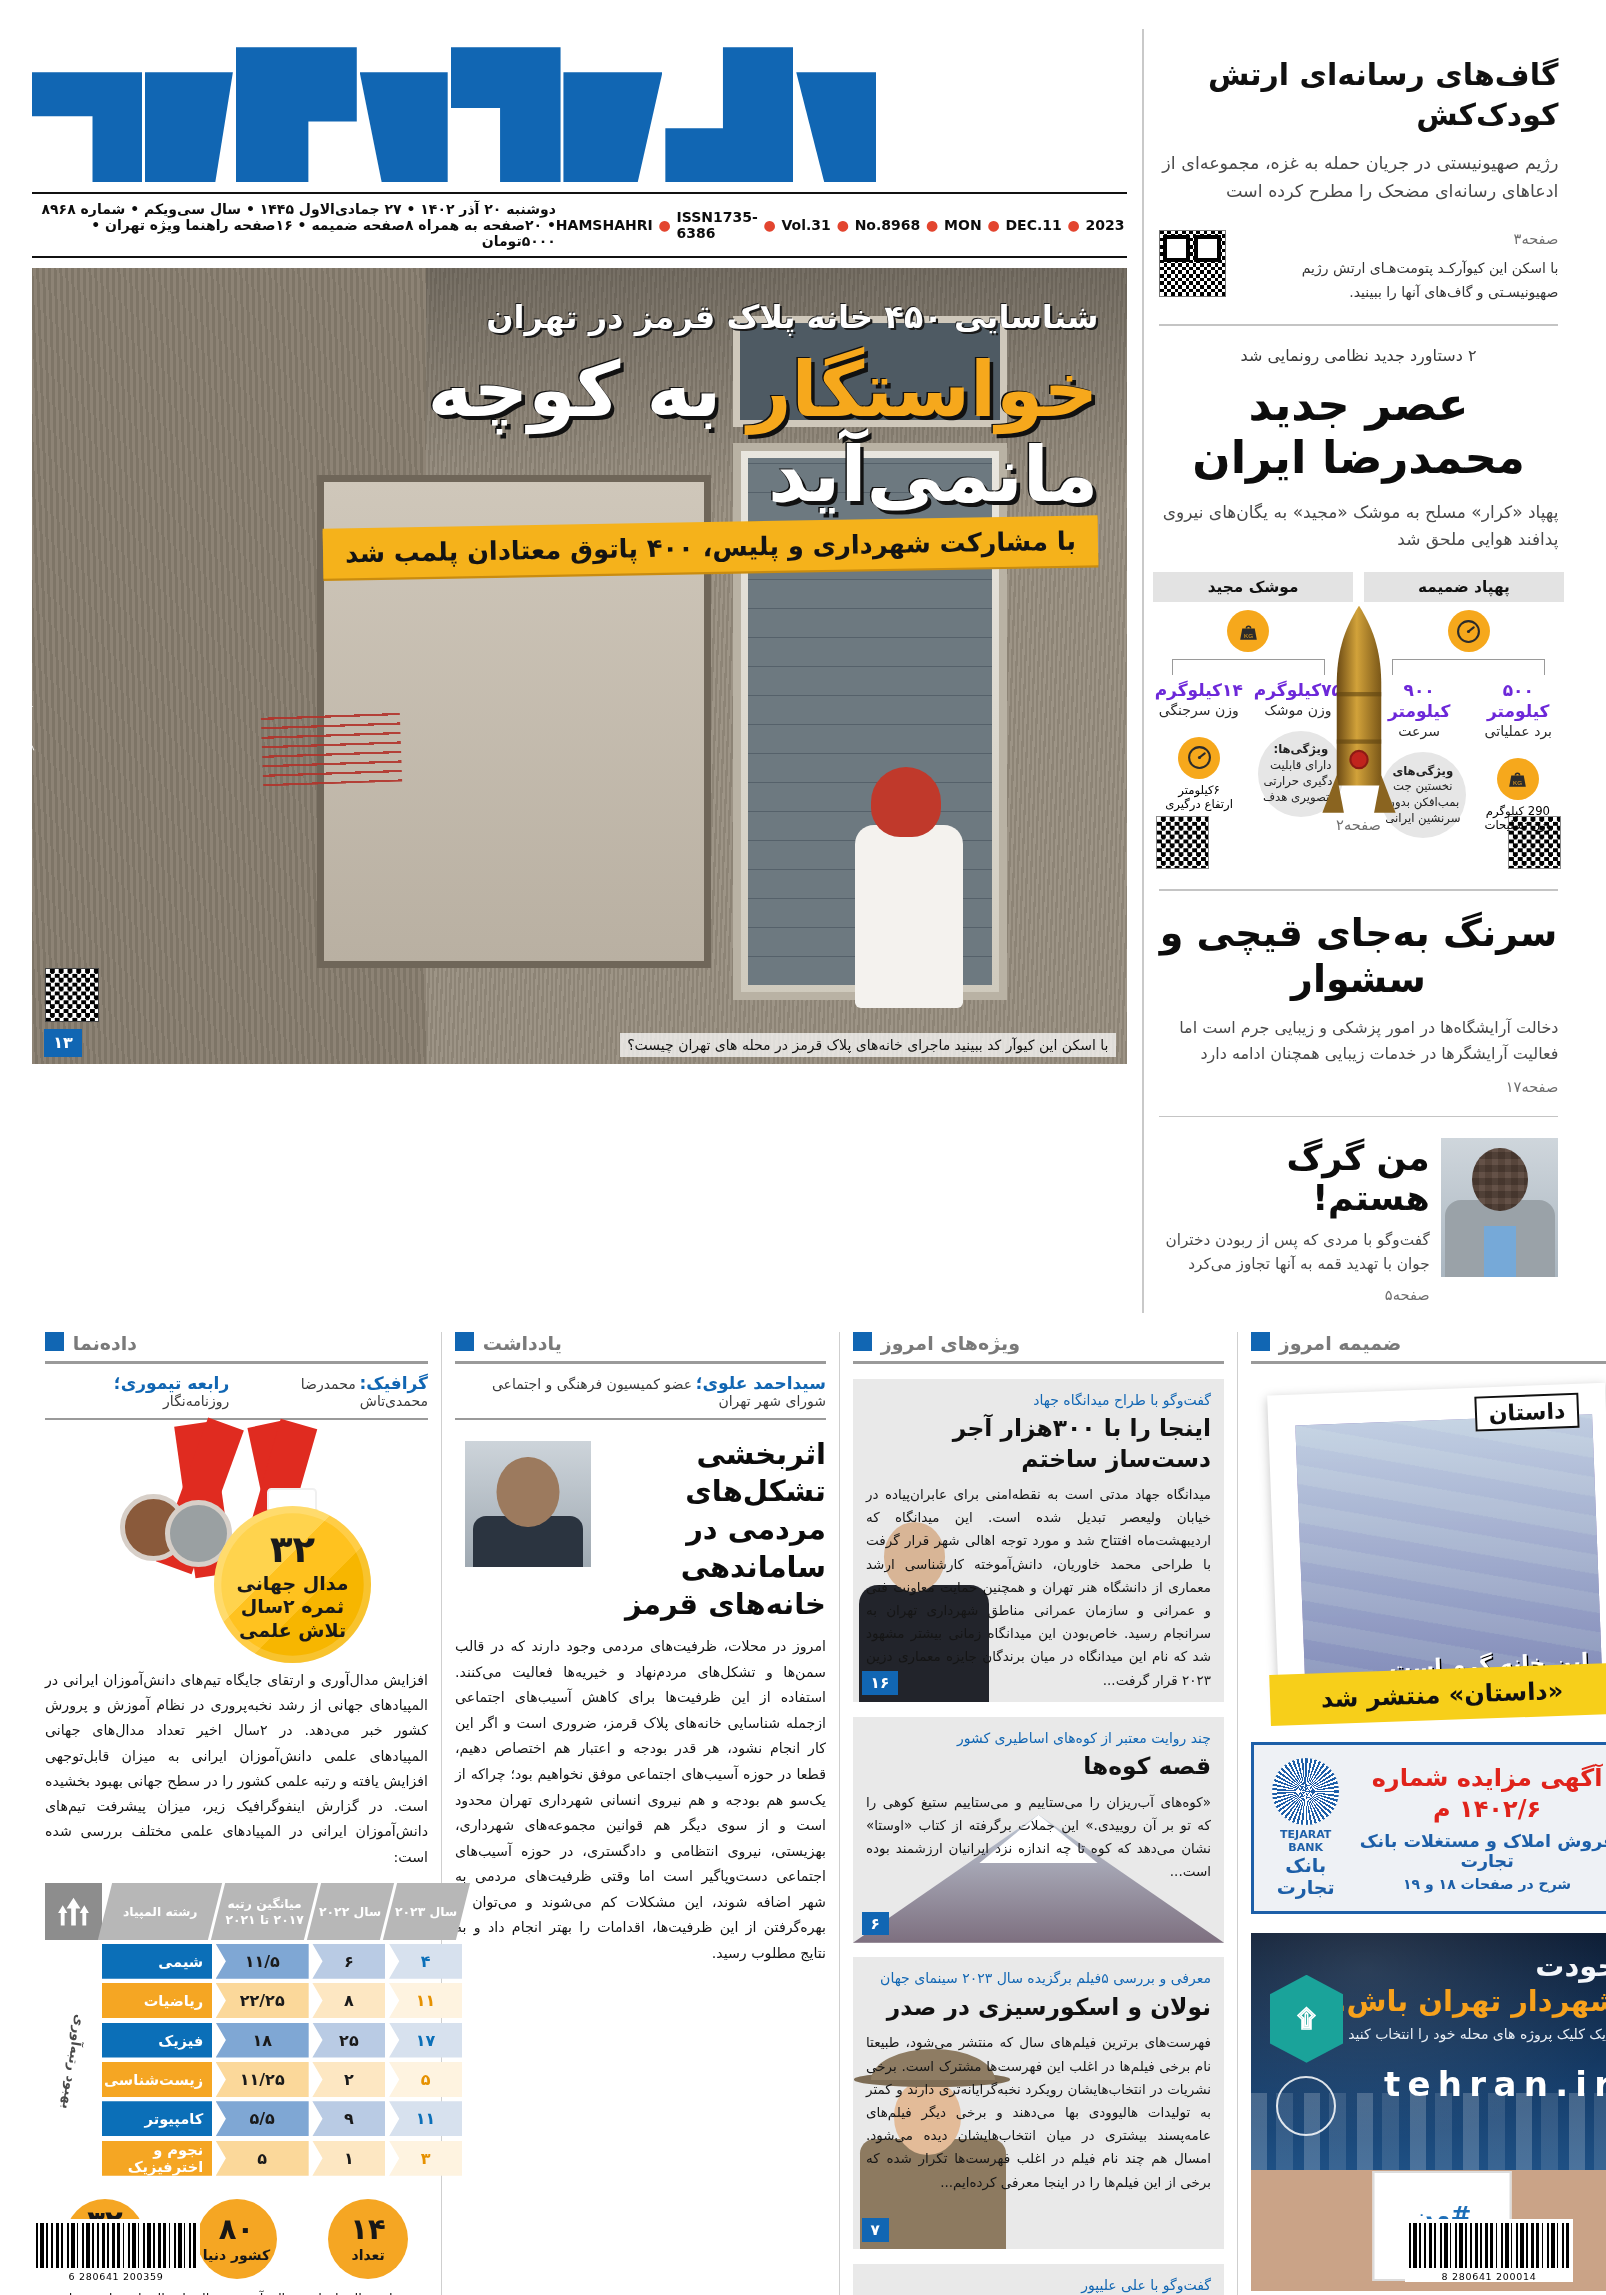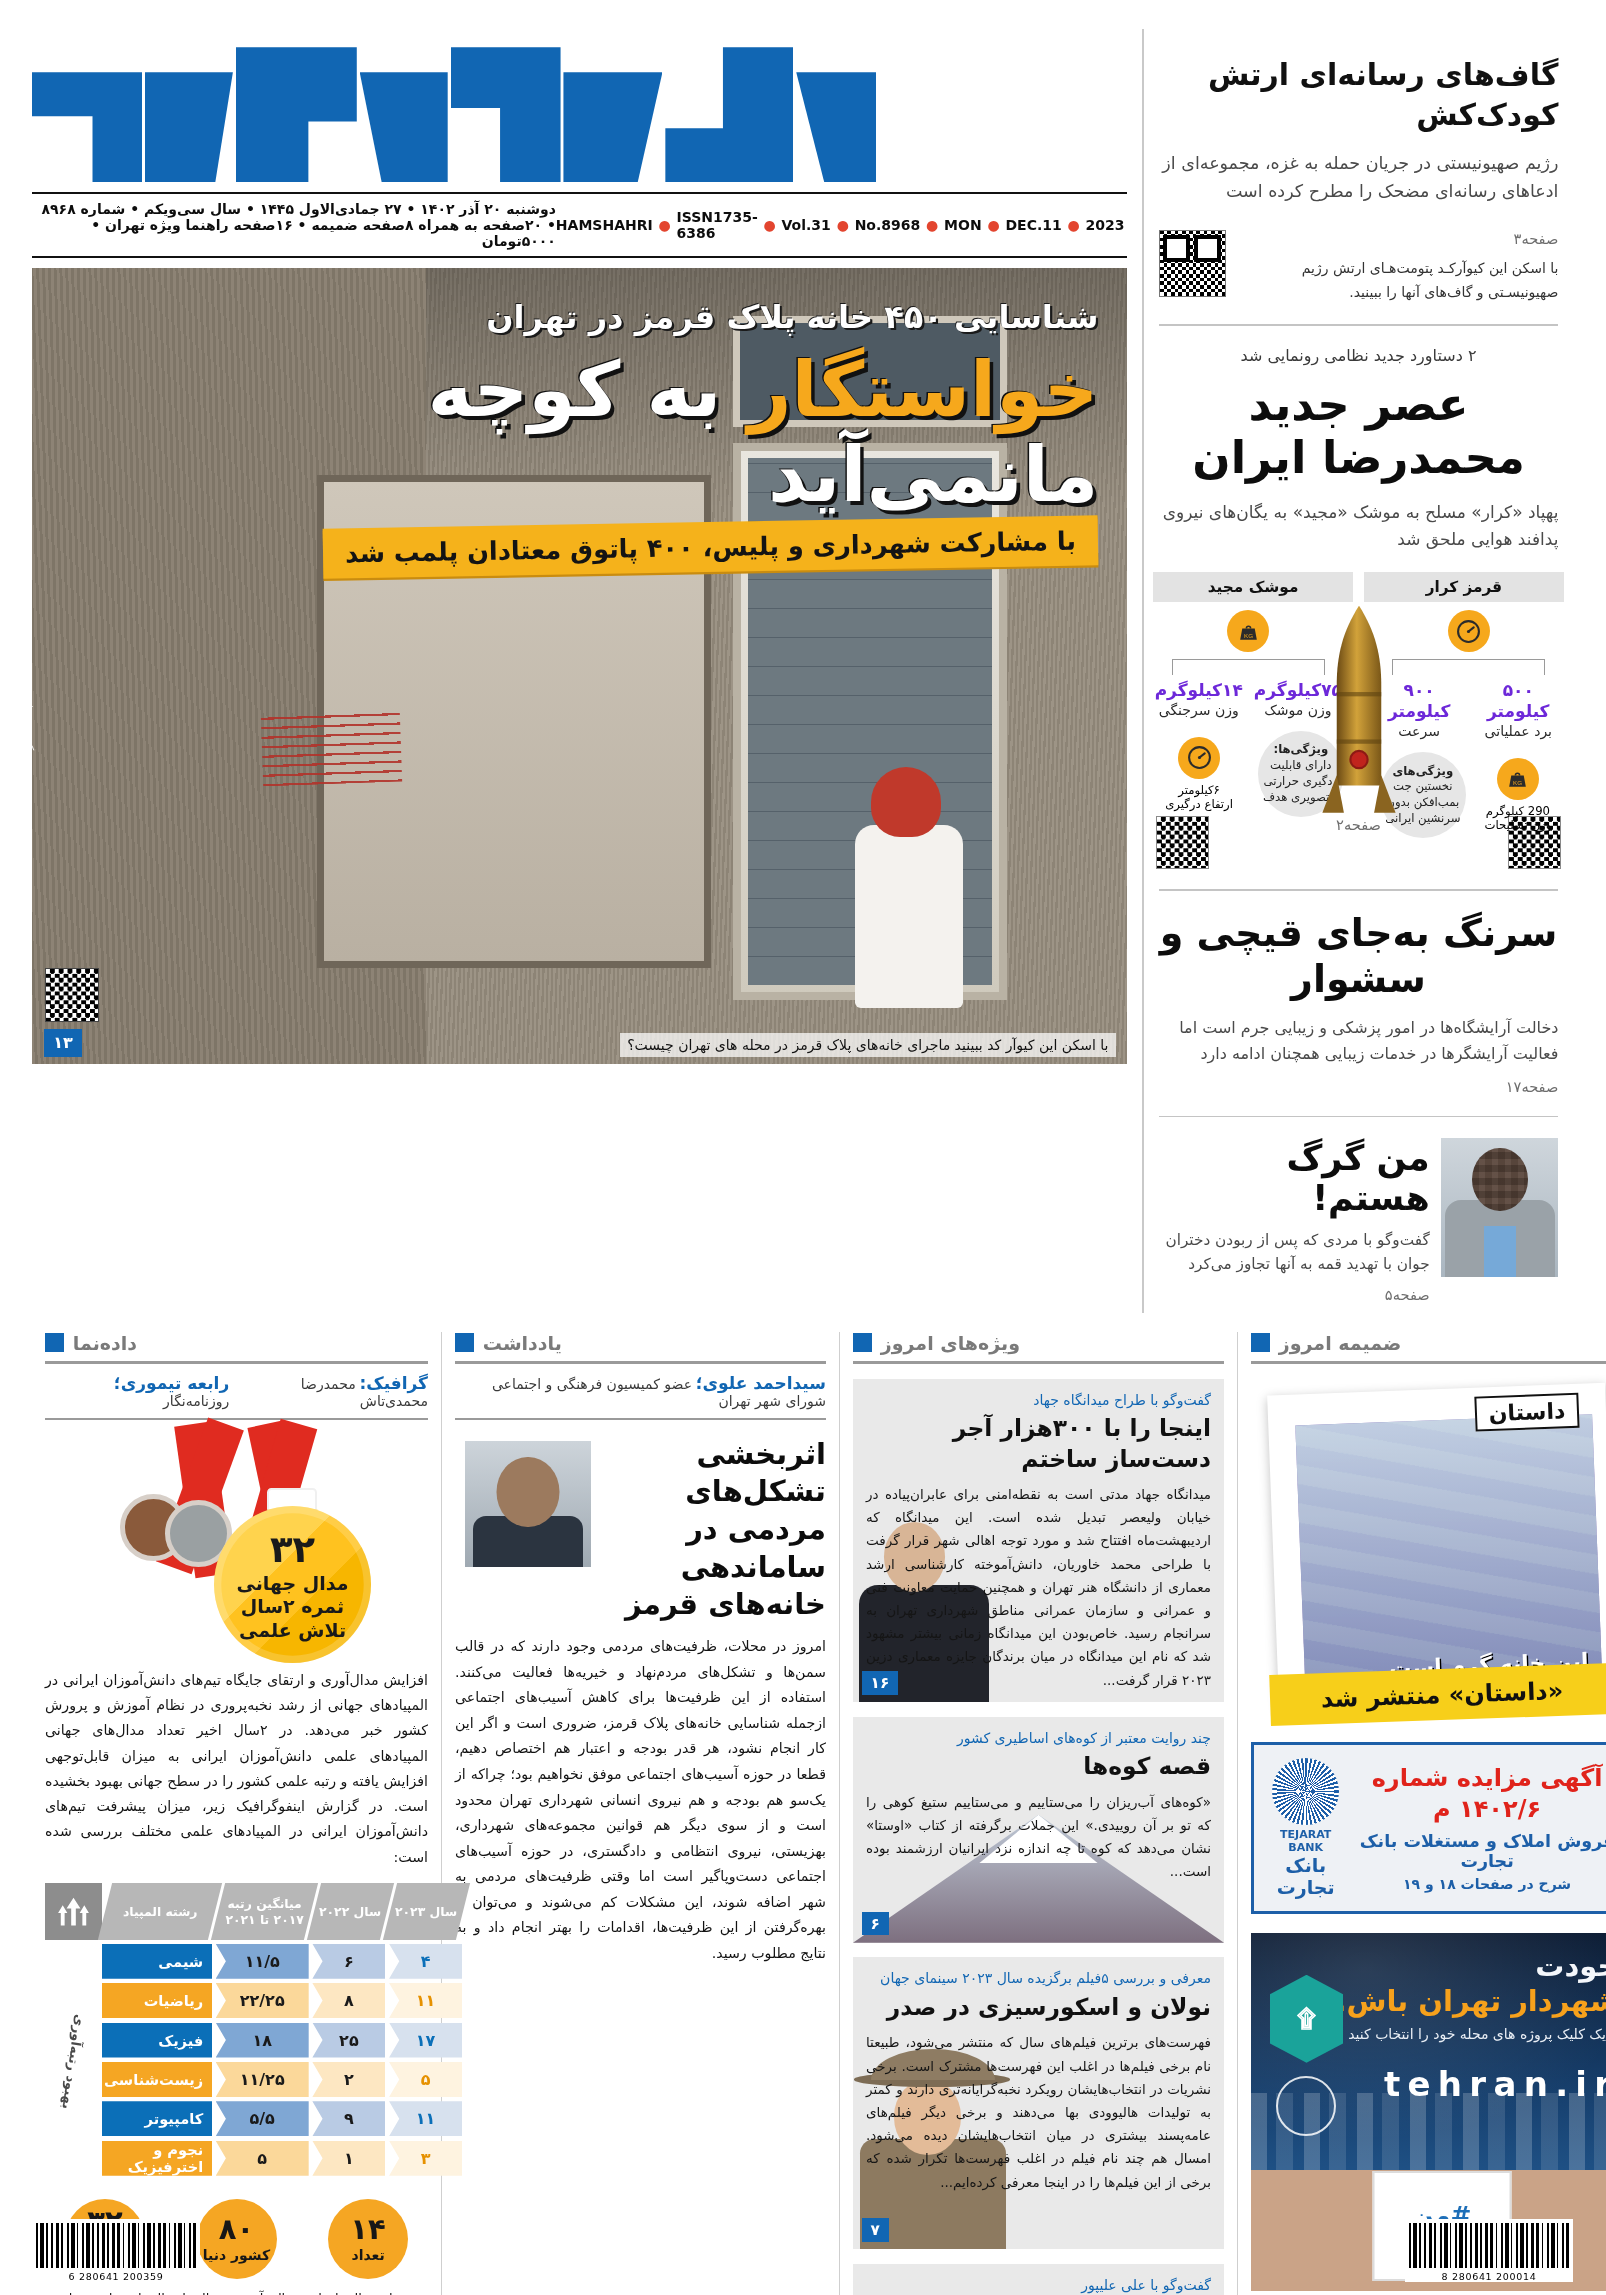--- a/index.html
+++ b/index.html
@@ -190,21 +190,21 @@
 
   
   .lower-grid { display:flex; flex-direction:row-reverse; padding:19px 33px 0 33px; gap:0; }
   .lg-col { padding:0 13px; }
   .lg-col + .lg-col { border-left:1.5px solid #cfcfcf; }
   .c-data   { width:409px; flex:0 0 409px; }
   .c-note   { width:398px; flex:0 0 398px; }
   .c-today  { width:398px; flex:0 0 398px; }
   .c-supp   { width:409px; flex:0 0 409px; border-left:none; }
 
-  .sec-head { display:flex; flex-direction:row-reverse; align-items:center; gap:8.8px; }
+  .sec-head { display:flex; flex-direction:row-reverse; align-items:flex-start; gap:8.8px; }
   .sec-head .sq { width:19px; height:19px; background:#1166b3; }
   .sec-head .t { font-size:19px; color:#7a7a7a; font-weight:700; }
   .sec-rule { height:2.9px; background:#9a9a9a; margin-top:7.3px; }
 
   .byline { display:flex; flex-direction:row-reverse; justify-content:space-between;
             align-items:baseline; padding:8.8px 0; border-bottom:2.2px solid #9a9a9a; }
   .byline .nm { font-size:17px; font-weight:800; color:#1166b3; }
   .byline .rl { font-size:14px; color:#3a3a3a; font-weight:400; }
   .medal-art { position:relative; height:241px; margin-top:4.4px; }
   .ribbon { position:absolute; background:#e02b20; width:38px; height:153px;
@@ -495,21 +495,21 @@
         <h2>
           <span>عصر جدید</span><br>
           <span>محمدرضا ایران</span>
         </h2>
         <p class="dek">پهپاد «کرار» مسلح به موشک «مجید» به یگان‌های نیروی پدافند هوایی ملحق شد</p>
       </div>
 
       <div class="info-wrap">
         <div class="info-head">
           <div class="tab">موشک مجید</div>
-          <div class="tab">قرمز کرار</div>
+          <div class="tab">پهپاد ضمیمه</div>
         </div>
 
         <div class="spec-side right">
           <div class="badge">
             <svg viewBox="0 0 48 48">
                 <circle cx="24" cy="24" r="20" fill="none" stroke="#2b2b2b" stroke-width="4"></circle>
                 <path d="M24 24 L34 16" stroke="#2b2b2b" stroke-width="4" stroke-linecap="round"></path>
                 <circle cx="24" cy="24" r="3" fill="#2b2b2b"></circle>
               </svg>
           </div>

